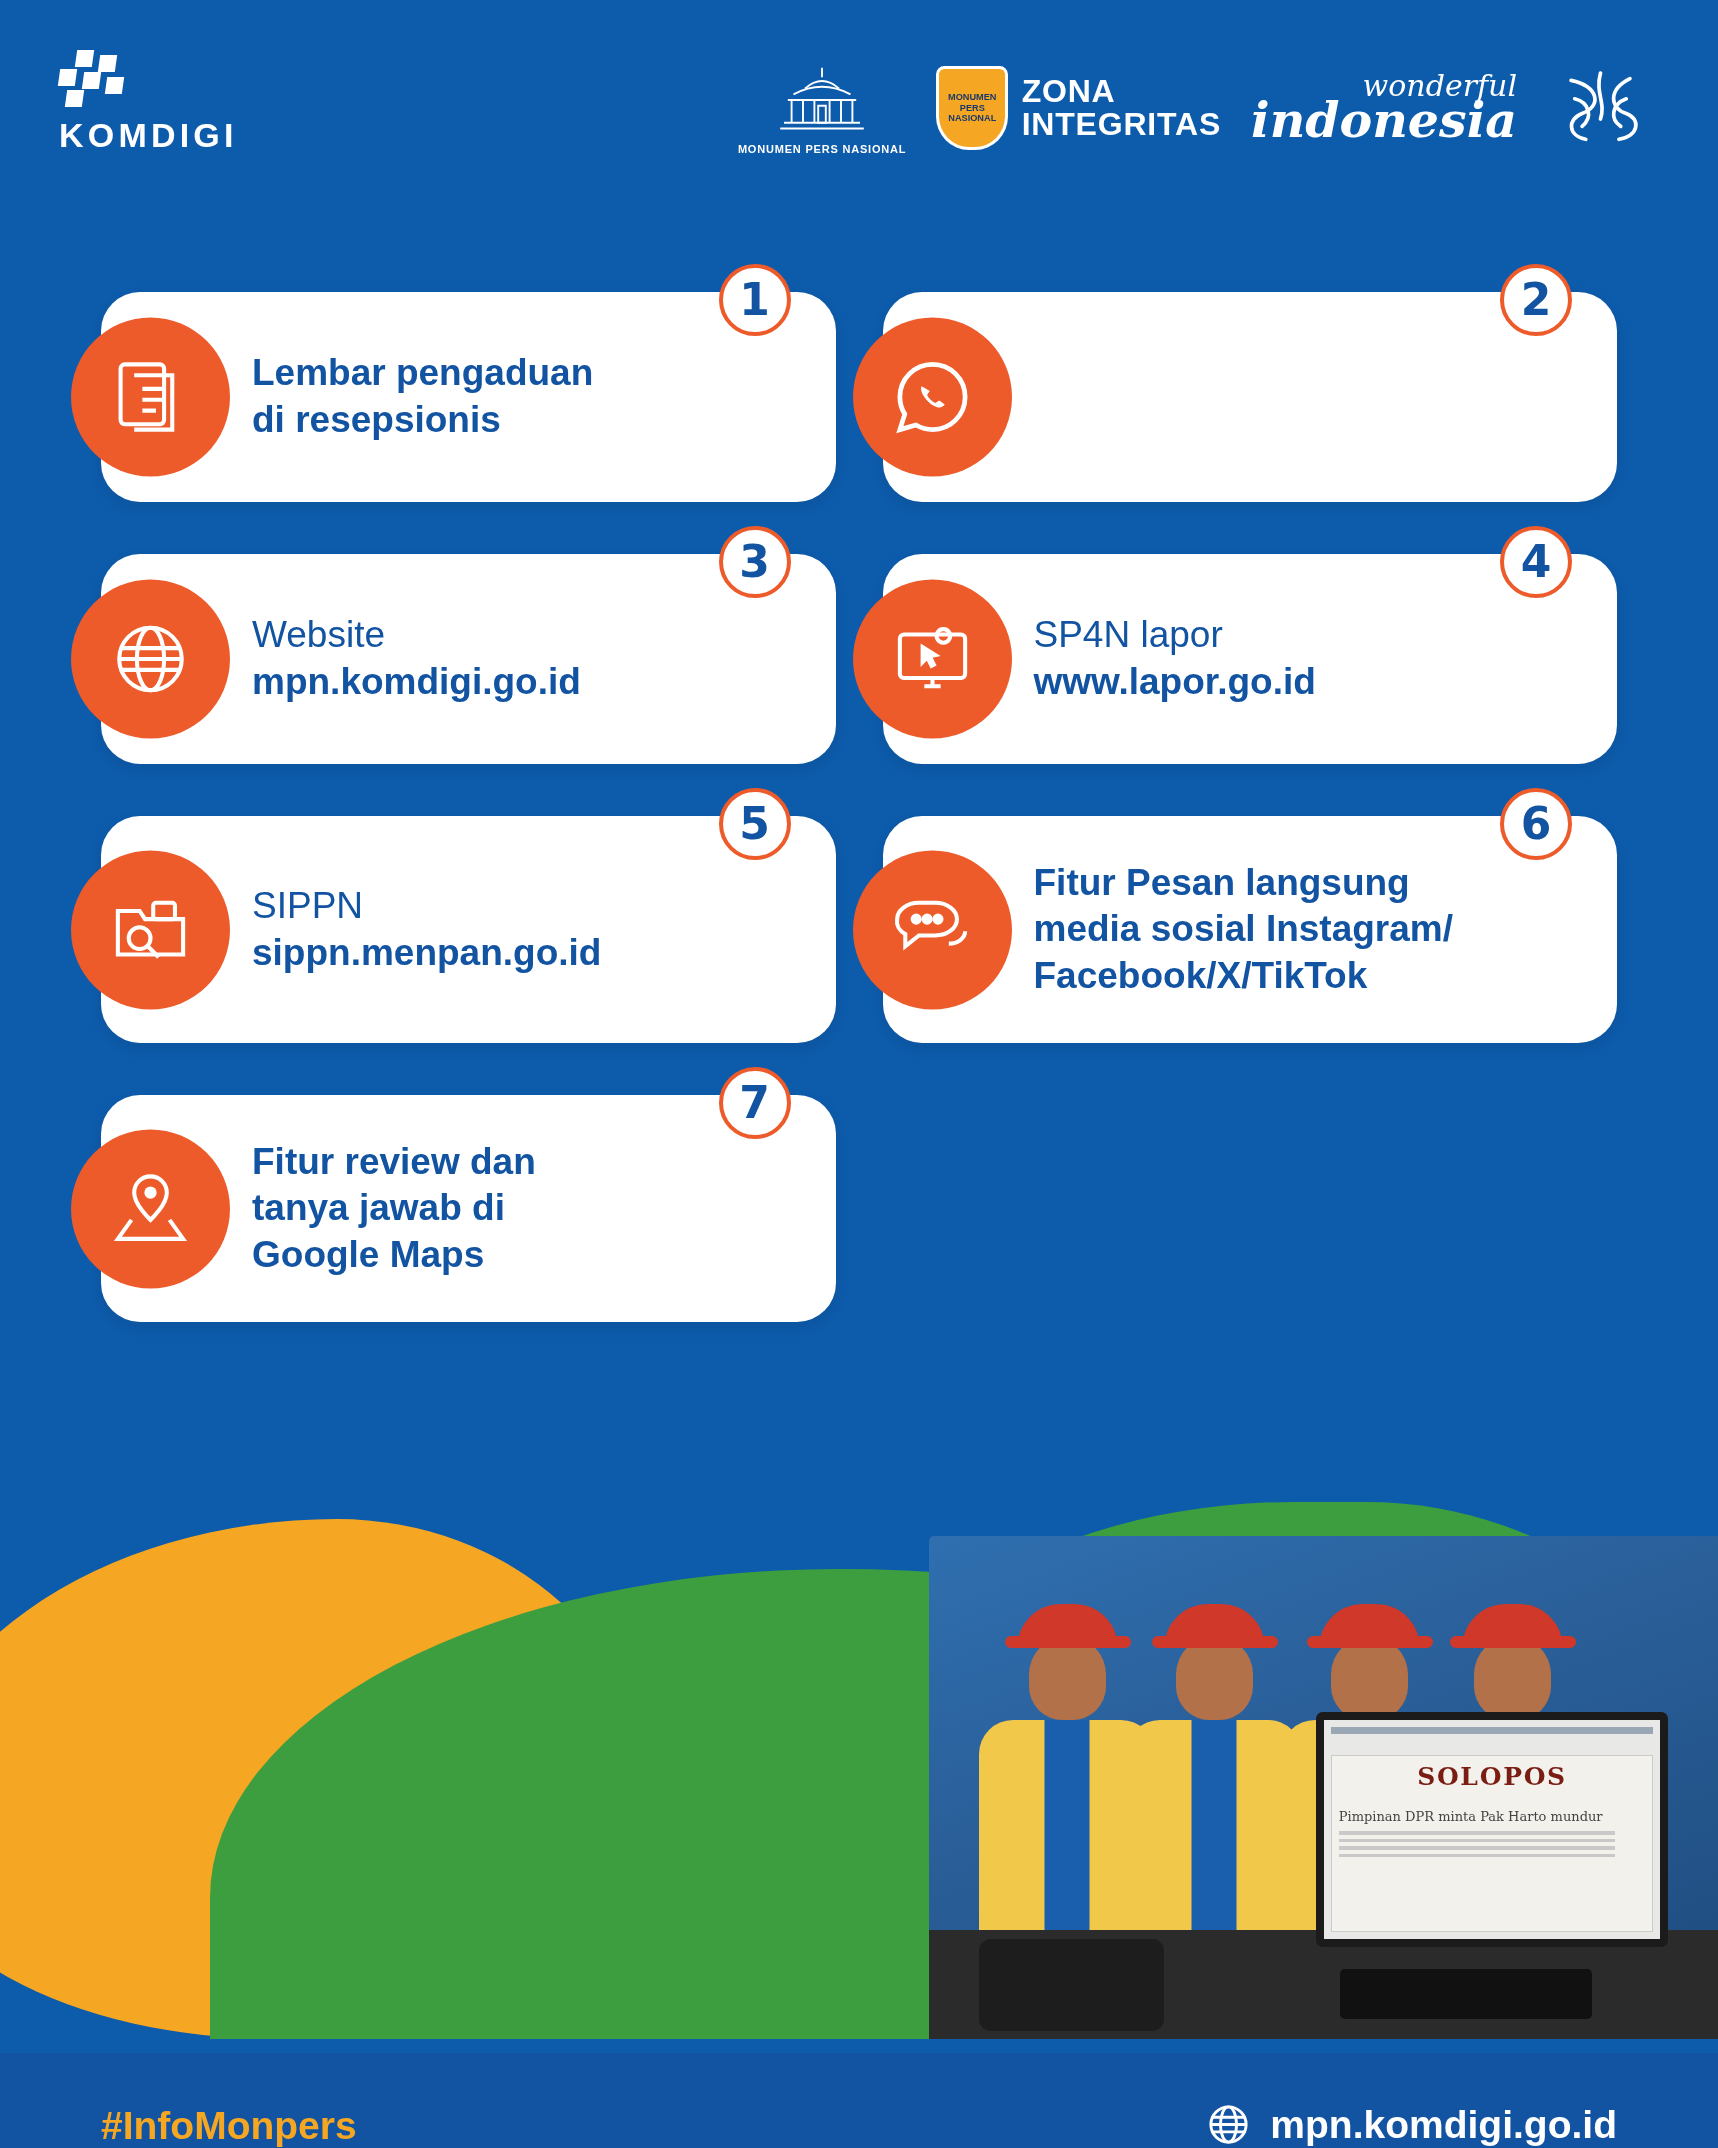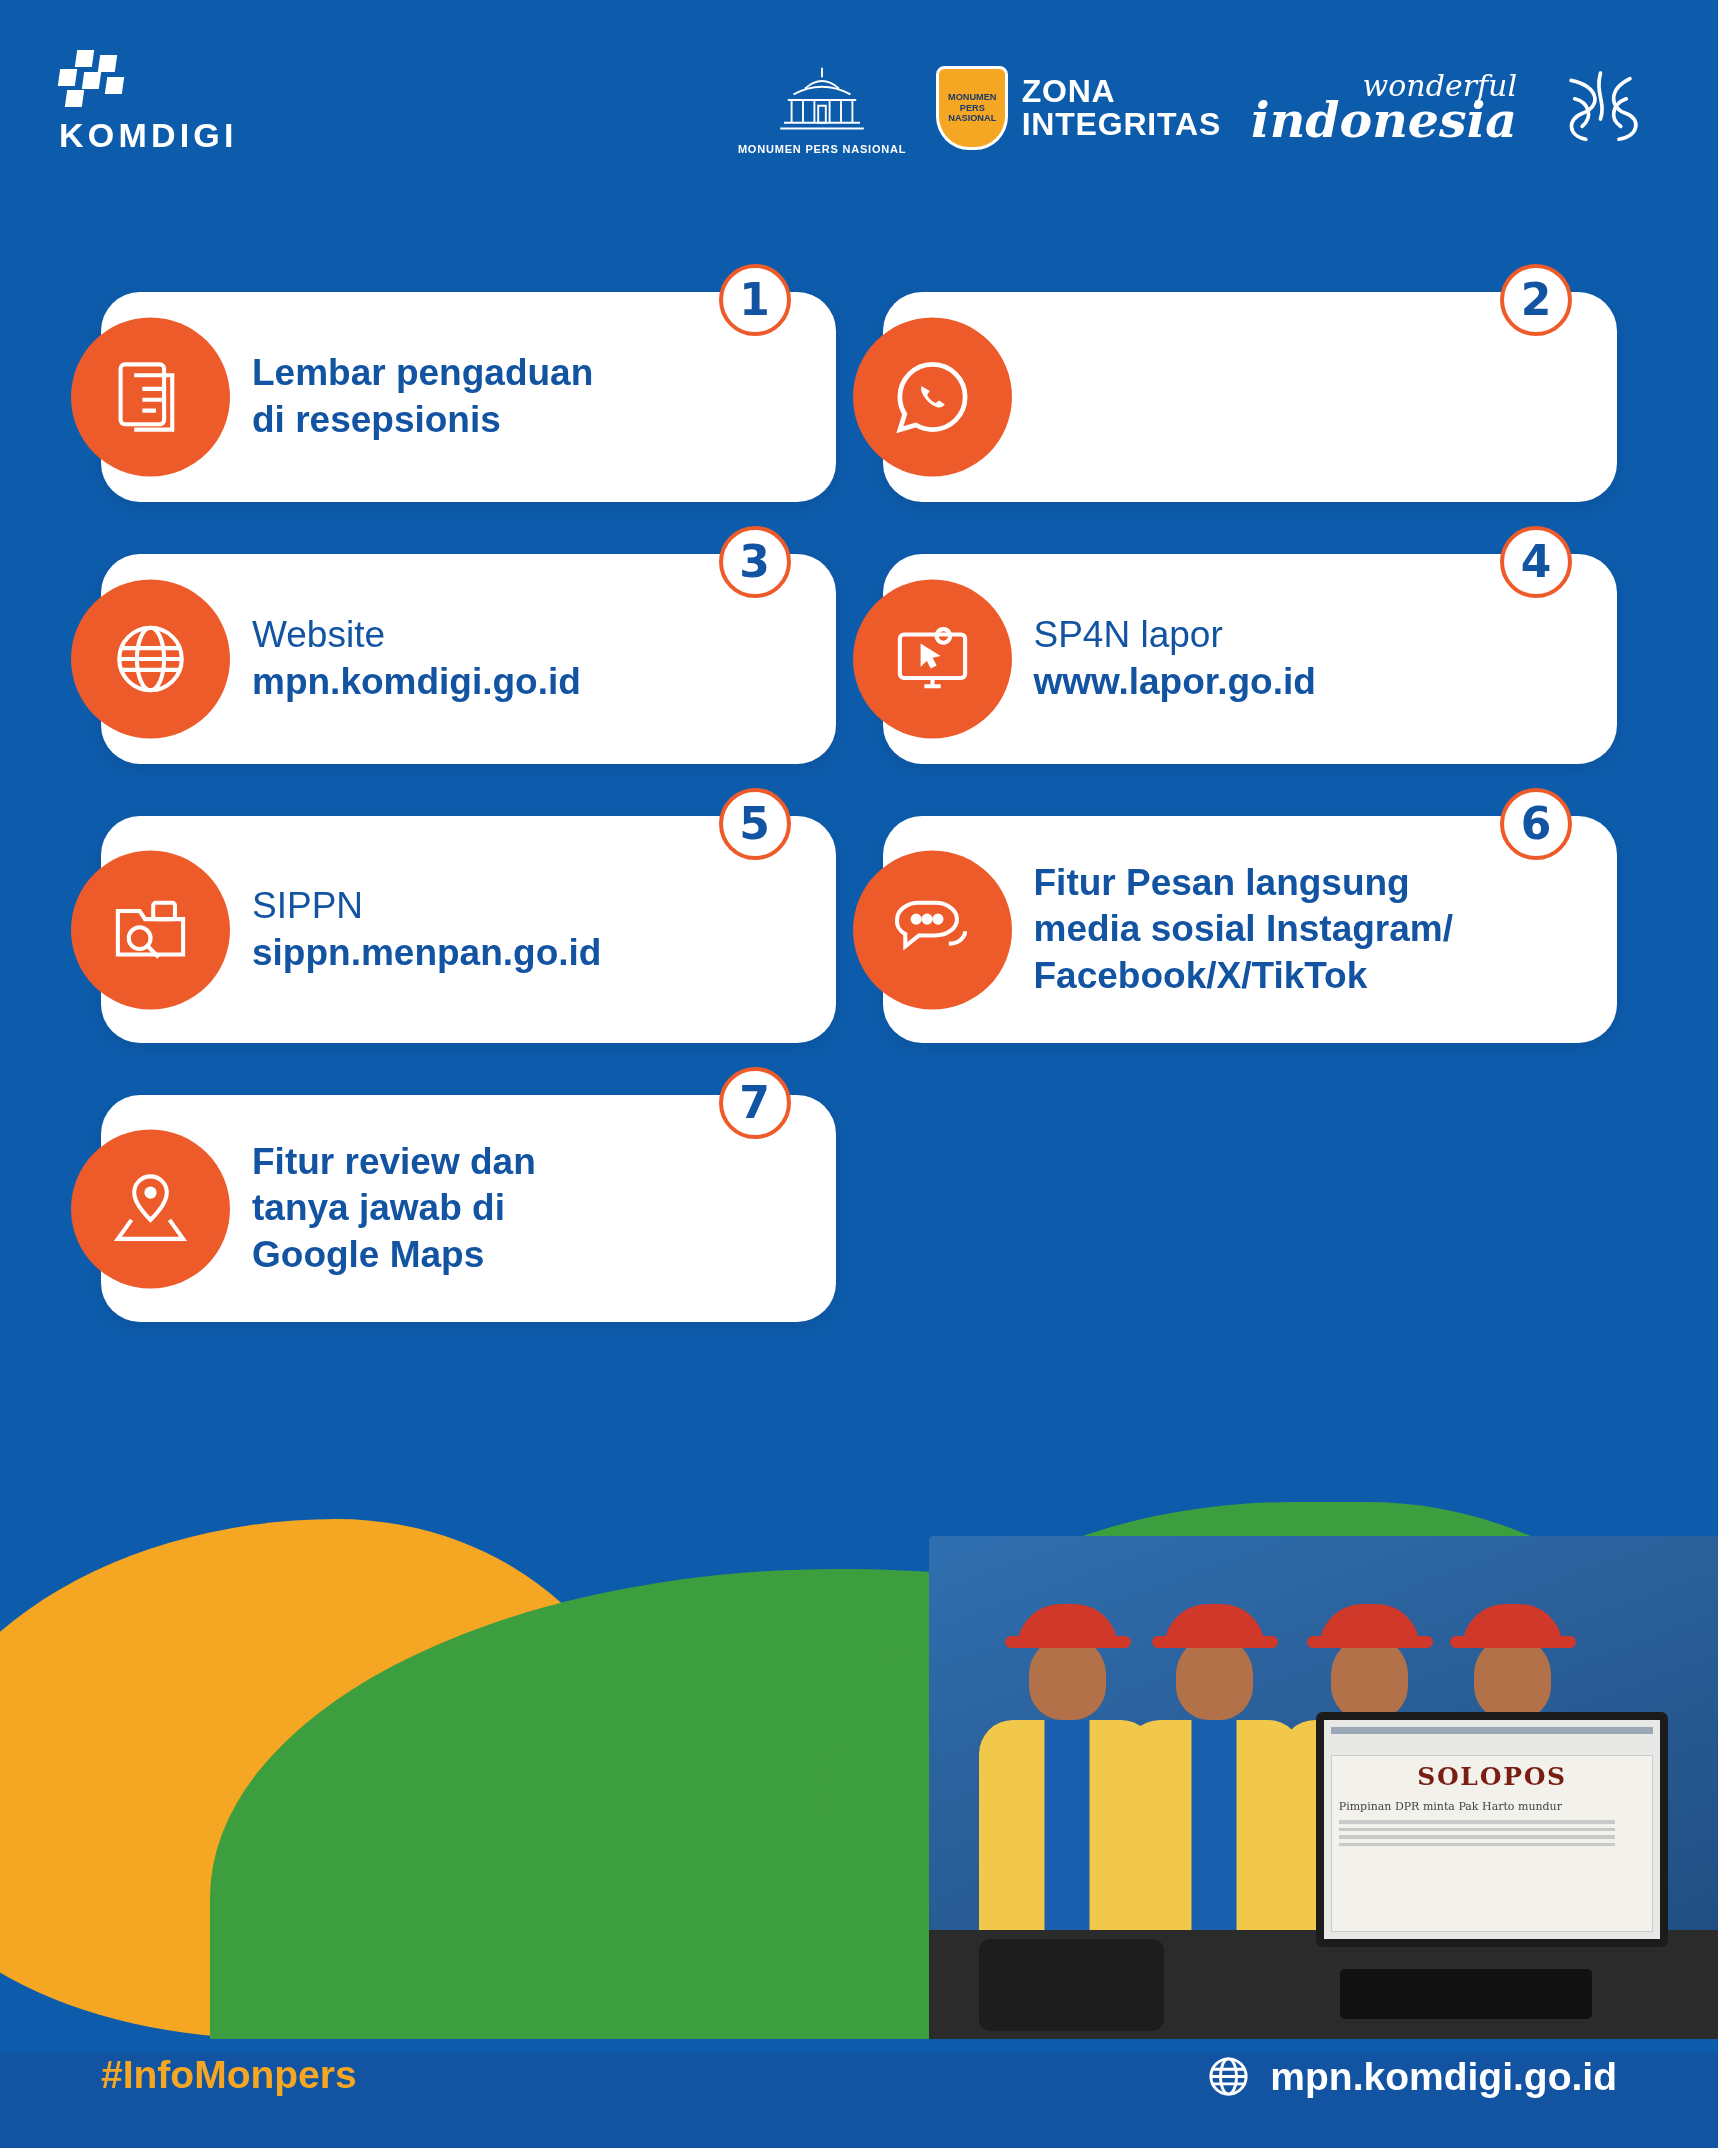--- a/index.html
+++ b/index.html
@@ -285,23 +285,23 @@
   }
   .photo .screen .news h4 {
     font-family: "DejaVu Serif", serif;
     font-size: 25px;
     text-align: center;
     color: #7a1d12;
     letter-spacing: 1.7px;
   }
   .photo .screen .news p {
     font-family: "DejaVu Serif", serif;
-    font-size: 11px;
+    font-size: 13px;
     color: #444;
-    margin-top: 9px;
+    margin-top: 18px;
   }
   .photo .screen .news .lines { margin-top: 6.7px; }
   .photo .screen .news .lines span {
     display:block; height:3.4px; background:#c9c9c9; margin-bottom:4.2px; width:90%;
   }
   .photo .kbd {
     position: absolute; right: 126px; bottom: 20px;
     width: 252px; height: 50px; background: #111; border-radius: 5px;
   }
   .photo .bag {
@@ -323,21 +323,21 @@
   .p4 { left: 495px; }
 
   
   .footer {
     position: absolute;
     bottom: 0; left: 0; right: 0;
     height: 95px;
     background: #1253a2;
     z-index: 20;
     display: flex;
-    align-items: flex-start;
+    align-items: flex-end;
     justify-content: space-between;
     padding: 0 101px;
   }
   .hashtag {
     color: #f5a623;
     font-size: 39px;
     font-weight: bold;
   }
   .footer-site {
     display: flex; align-items: center; gap: 18.5px;

